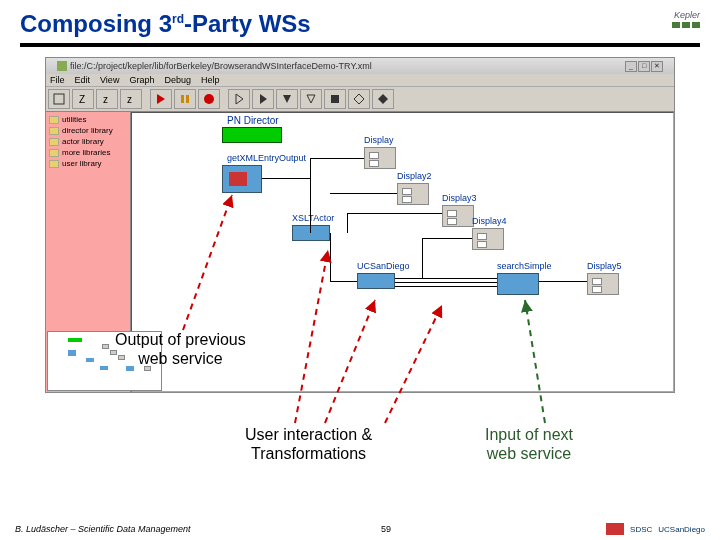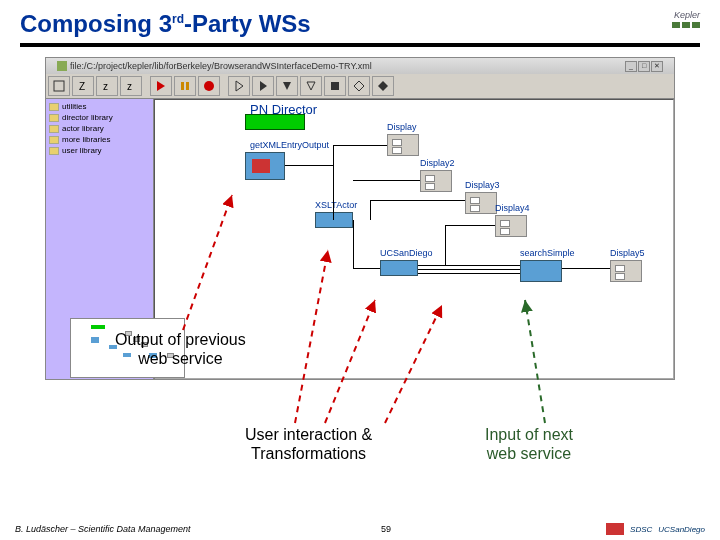--- a/index.html
+++ b/index.html
@@ -20,27 +20,27 @@
   .titlebar .wincontrols div { width: 12px; height: 11px; background: #ccc; border: 1px solid #888; font-size: 7px; line-height: 8px; text-align: center; }
   
   .menubar { background: #d4d0c8; padding: 1px 4px; font-size: 9px; color: #000; display: flex; gap: 10px; border-bottom: 1px solid #aaa; }
   .menubar span { }
   
   .toolbar { background: #d4d0c8; padding: 2px; display: flex; gap: 2px; border-bottom: 1px solid #888; }
   .toolbar .btn { width: 22px; height: 20px; background: #d4d0c8; border: 1px solid #999; display: flex; align-items: center; justify-content: center; }
   .toolbar .sep { width: 4px; }
   
   .main-area { display: flex; height: 280px; }
-  .sidebar { width: 108px; background: #c4b5fd; border-right: 1px solid #888; padding: 2px; }
+  .sidebar { width: 85px; background: #fca5a5; border-right: 1px solid #888; padding: 2px; }
   .sidebar .folder { display: flex; align-items: center; font-size: 8px; padding: 1px; gap: 3px; }
   .sidebar .folder .ficon { width: 10px; height: 8px; background: #e8d070; border: 1px solid #aa8; }
   
   .canvas { flex: 1; background: #fff; position: relative; border: 1px inset #aaa; }
   
-  .director-label { position: absolute; font-size: 13px; color: #003399; }
+  .director-label { position: absolute; font-size: 10px; color: #003399; }
   .director-box { position: absolute; width: 60px; height: 16px; background: #0c0; border: 1px solid #050; }
   
   .actor-label { position: absolute; font-size: 9px; color: #003399; white-space: nowrap; }
   .actor-box { position: absolute; background: #5a9fd4; border: 1px solid #356; }
   .actor-box.small { width: 36px; height: 26px; }
   
   .display-box { position: absolute; width: 32px; height: 22px; background: #d4d0c8; border: 1px solid #888; }
   .display-box::before { content:''; position:absolute; left:4px; top:4px; width:8px; height:5px; background:#fff; border:1px solid #888; }
   .display-box::after { content:''; position:absolute; left:4px; top:12px; width:8px; height:5px; background:#fff; border:1px solid #888; }
   
@@ -48,21 +48,21 @@
   
   .thumbnail-panel { position: absolute; left: 0; bottom: 0; width: 115px; height: 60px; background: #fff; border: 1px solid #888; }
   .thumbnail-panel .mini { position: absolute; background: #5a9fd4; }
   
   .annotation { position: absolute; font-size: 16px; color: #000; text-align: center; line-height: 1.2; }
   .annot-green { color: #2a5a2a; }
   
   .footer { position: absolute; bottom: 5px; left: 0; right: 0; display: flex; align-items: center; font-size: 9px; padding: 0 15px; }
   .footer .author { font-style: italic; }
   .footer .pagenum { position: absolute; left: 50%; transform: translateX(-50%); margin-left: 26px; }
-  .footer .logos { margin-left: auto; display: flex; gap: 6px; align-items: center; font-size: 8px; color: #003366; font-style: italic; }
+  .footer .logos { margin-left: auto; display: flex; gap: 6px; align-items: center; font-size: 8px; color: #003366; }
   .footer .sdsc-box { width: 18px; height: 12px; background: #c33; }
   
   svg.arrows { position: absolute; top: 0; left: 0; pointer-events: none; }
 </style>
 </head>
 <body>
 
 <div class="slide-header">
   <div class="slide-title">
     <span>Composing 3</span><sup>rd</sup><span>-Party WSs</span>
@@ -80,20 +80,28 @@
 
 <div class="app-window">
   <div class="titlebar">
     <div class="icon"></div>
     <span>file:/C:/project/kepler/lib/forBerkeley/BrowserandWSInterfaceDemo-TRY.xml</span>
     <div class="wincontrols">
       <div>_</div>
       <div>□</div>
       <div>✕</div>
     </div>
+  </div>
+  <div class="menubar">
+    <span>File</span>
+    <span>Edit</span>
+    <span>View</span>
+    <span>Graph</span>
+    <span>Debug</span>
+    <span>Help</span>
   </div>
   <div class="toolbar">
     <div class="btn">
         <svg width="12" height="12">
           <rect x="1" y="1" width="10" height="10" fill="none" stroke="#333"></rect>
         </svg>
       </div>
     <div class="btn">
         <svg width="12" height="12">
           <text x="2" y="10" font-size="10">Z</text>

